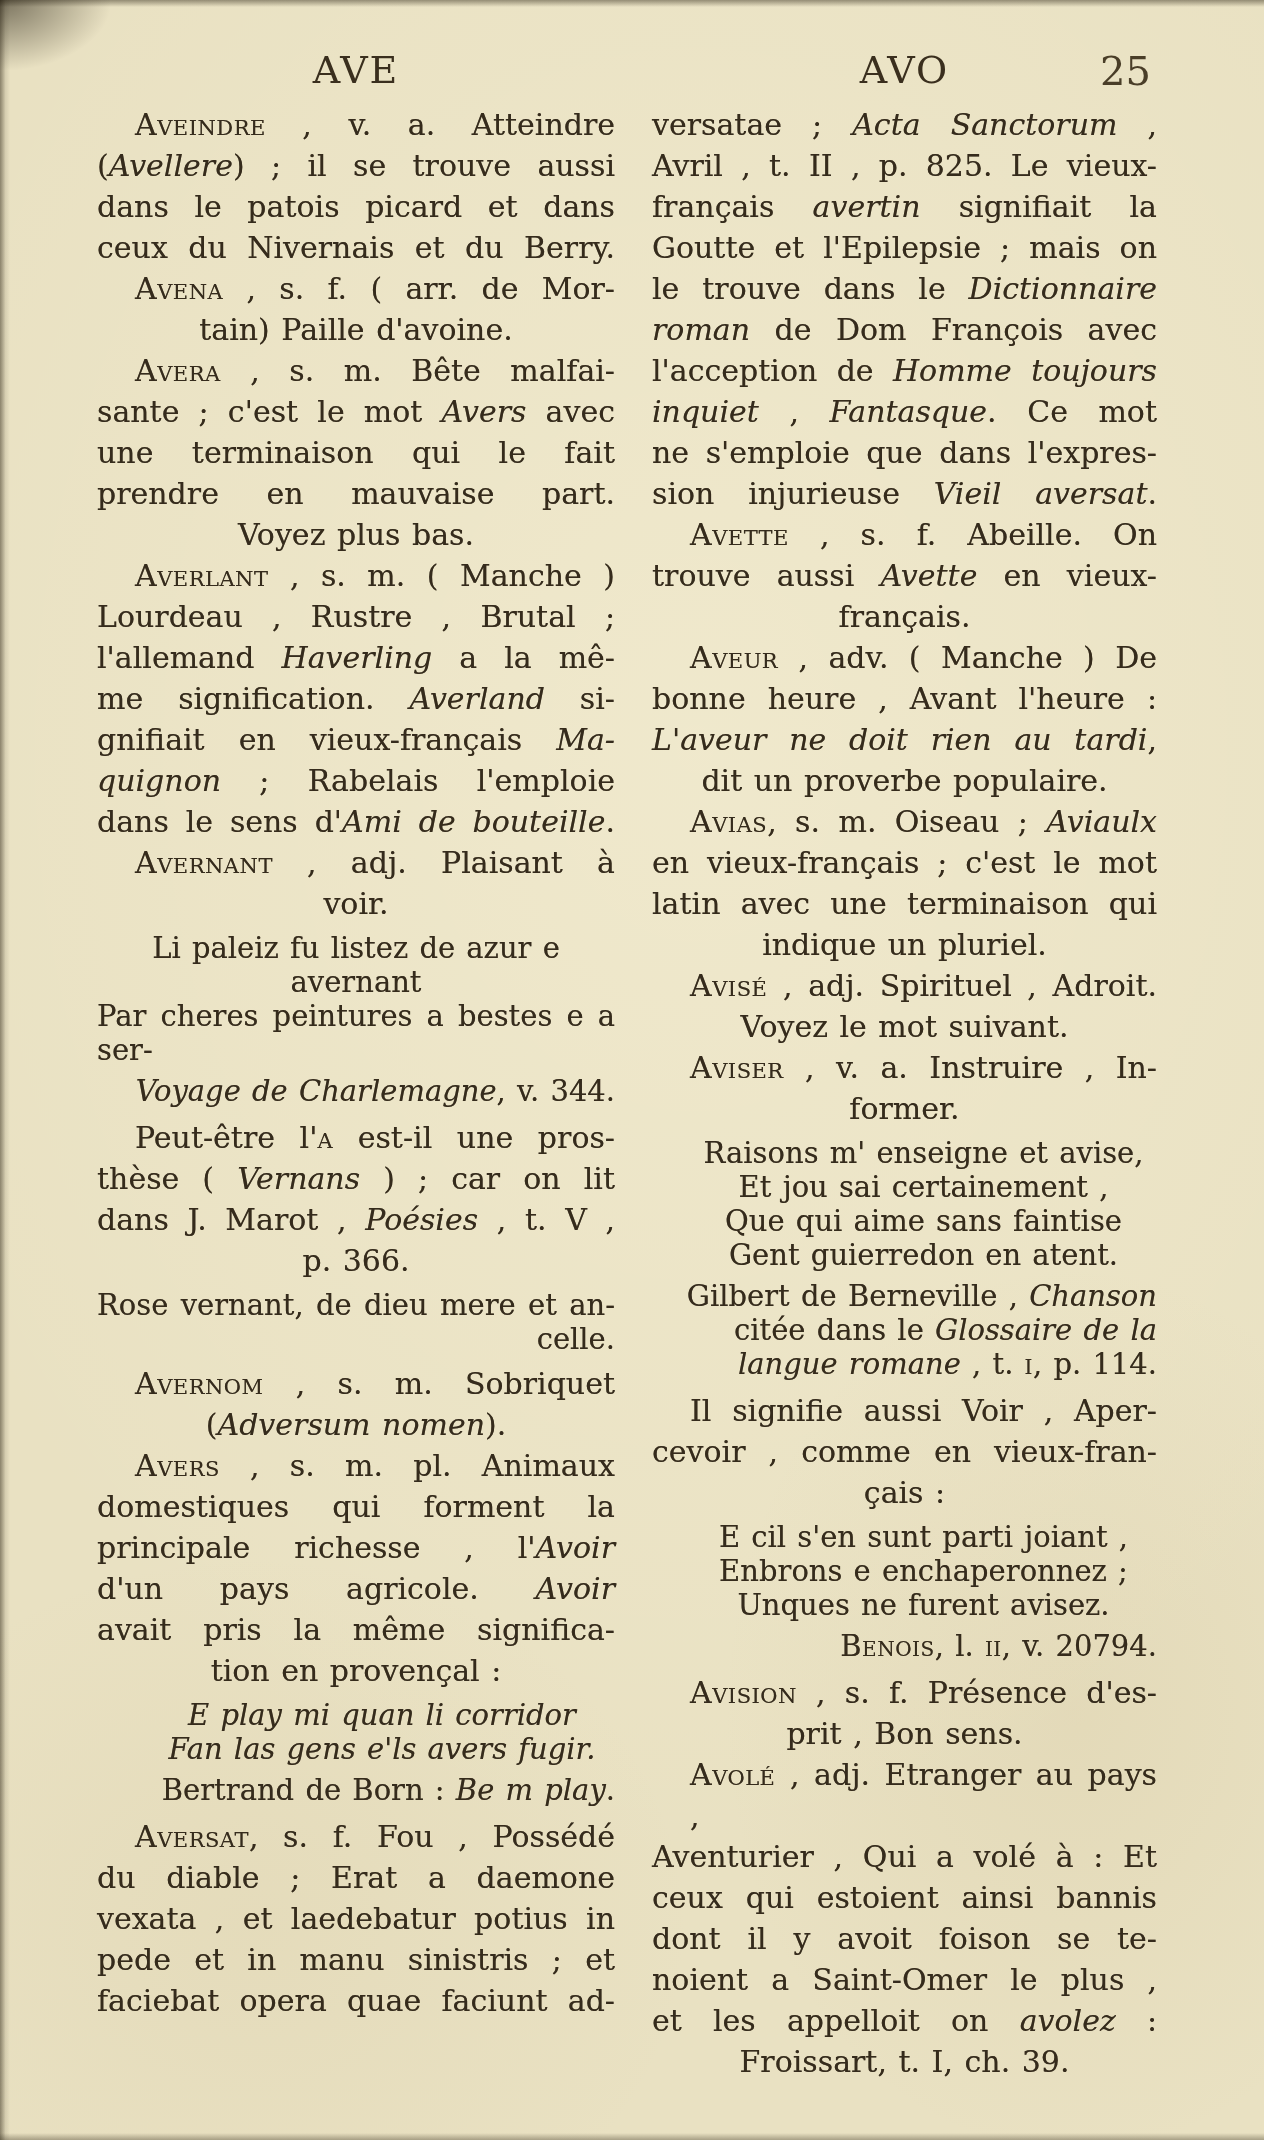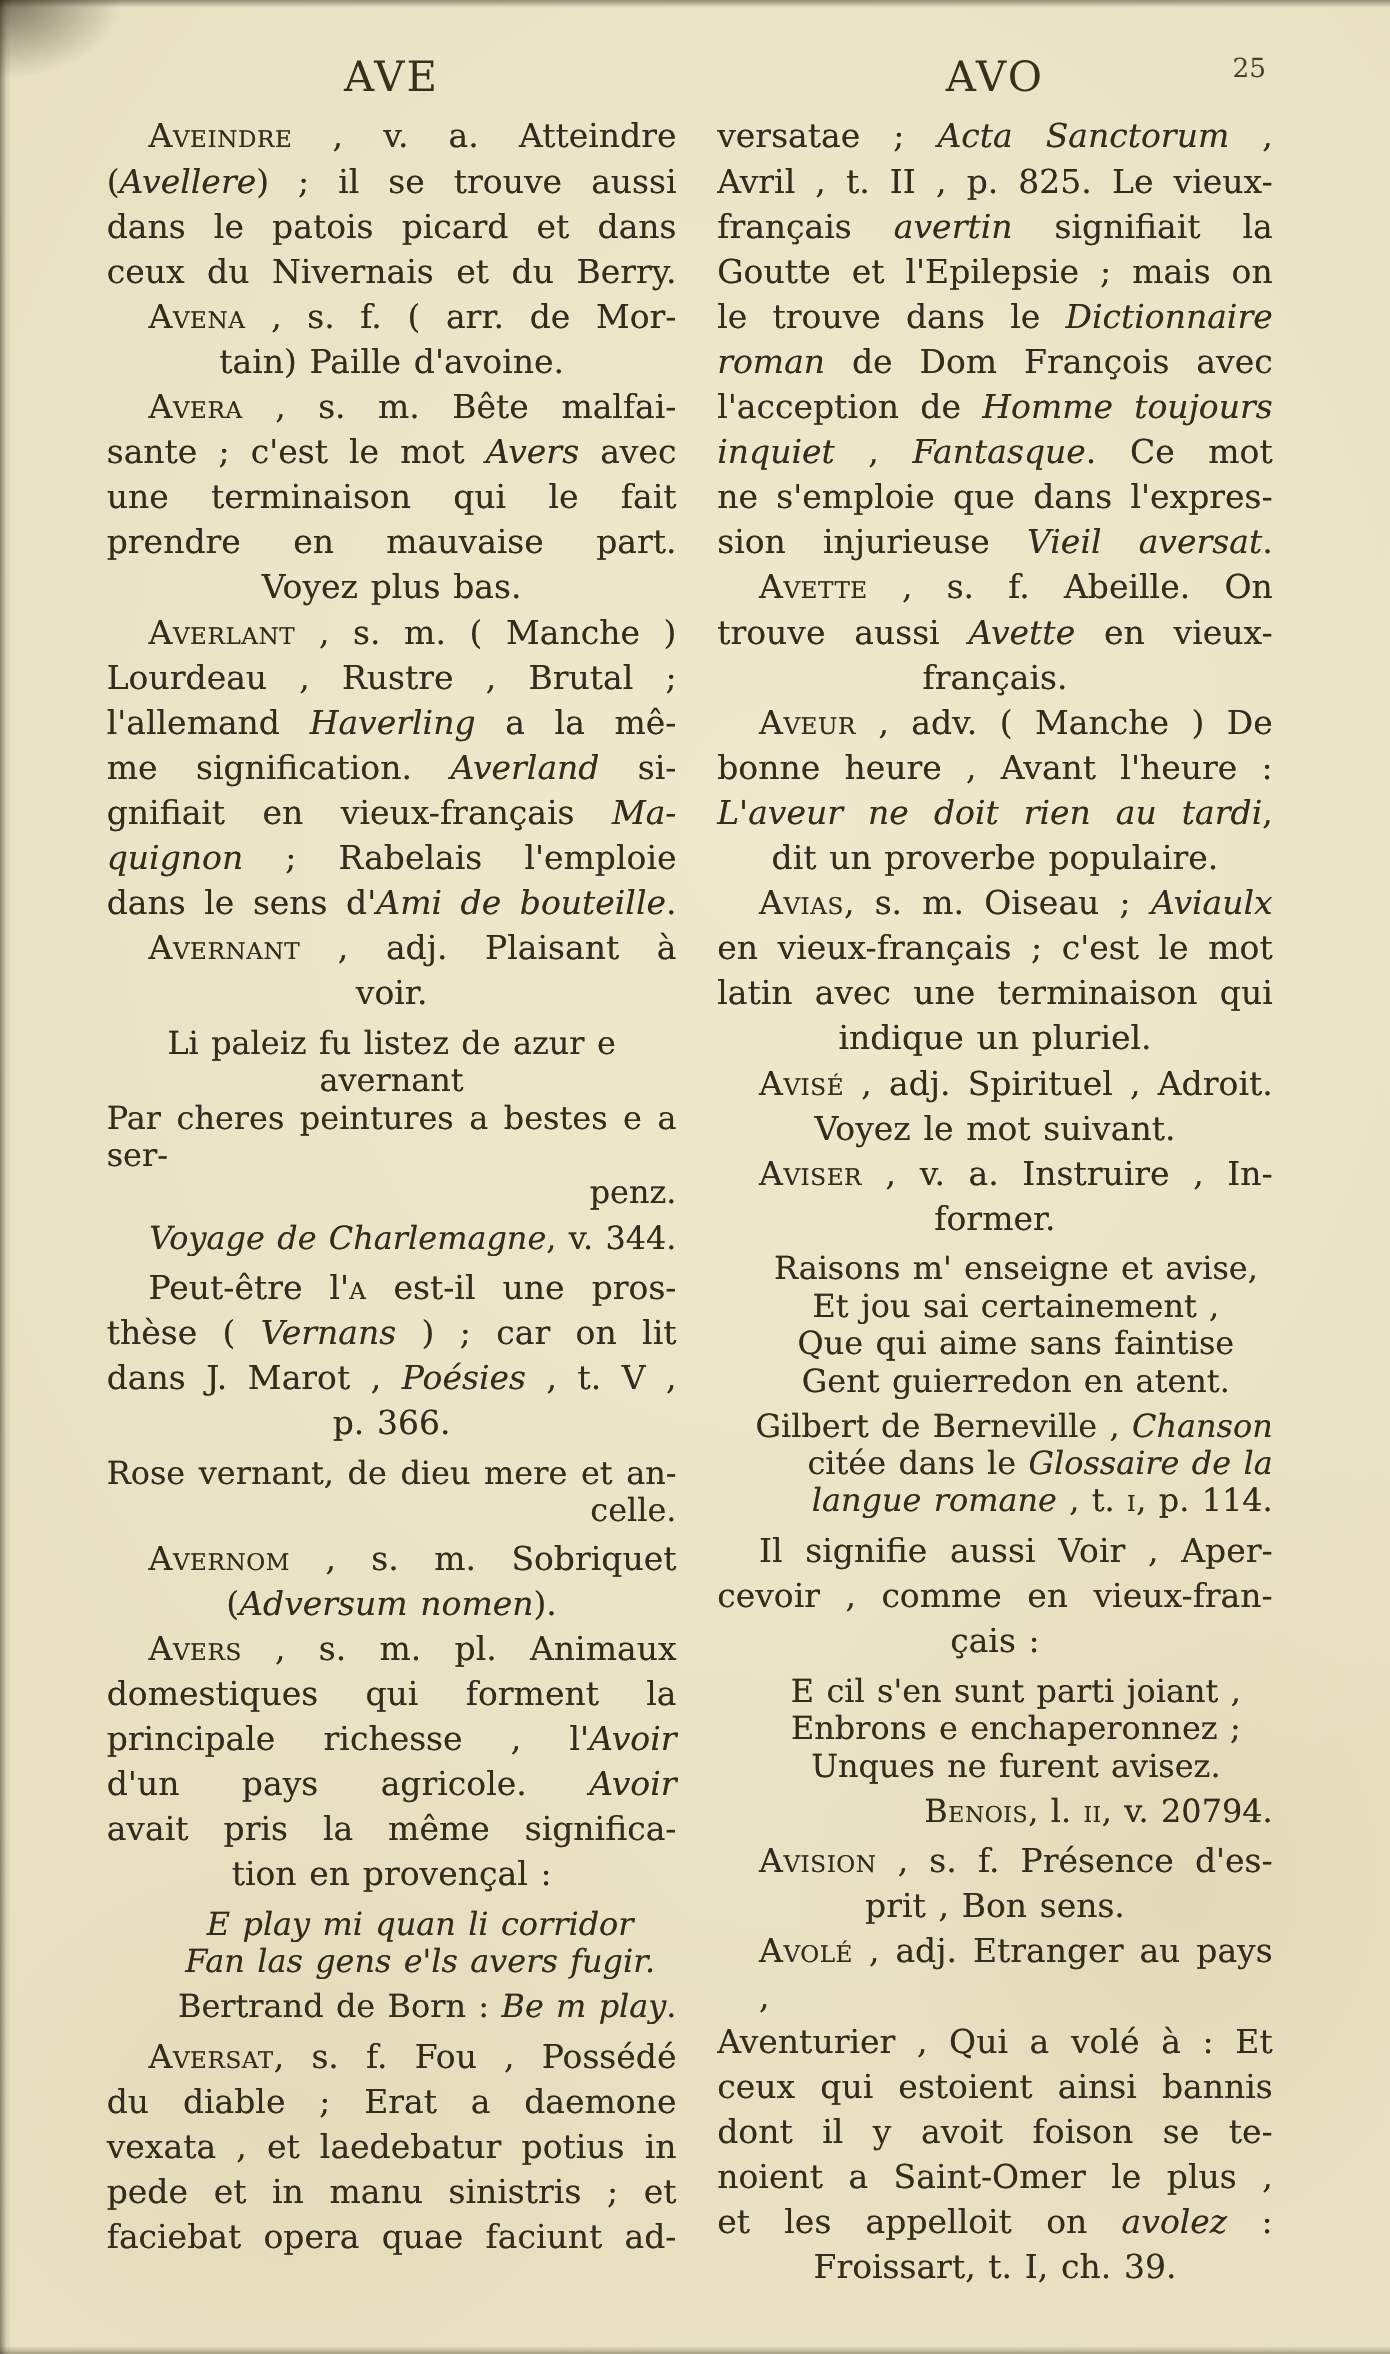--- a/index.html
+++ b/index.html
@@ -30,21 +30,21 @@
 
   .content { position: absolute; left: 97px; top: 48px; width: 1060px; }
 
   .header-row { display: flex; align-items: baseline; }
   .header-cell-left  { width: 518px; text-align: center; }
   .header-gap        { width: 37px; }
   .header-cell-right { width: 505px; text-align: center; position: relative; }
   .running-title { font-size: 38px; letter-spacing: 2px; color: #3a2f1e; }
   .page-number {
     position: absolute; right: 6px; top: 0;
-    font-size: 24px; color: #4a3e28;
+    font-size: 40px; color: #4a3e28;
   }
 
   .cols { display: flex; margin-top: 12px; }
   .col-left  { width: 518px; margin-right: 37px; }
   .col-right { width: 505px; }
 
   .line {
     font-size: 30px; line-height: 41px;
     word-spacing: 2px;
     text-shadow: 0 0 0.5px rgba(53,43,28,0.55);
@@ -105,21 +105,20 @@
             <div class="line j"><span class="i">quignon</span><span> ; Rabelais l'emploie</span></div>
             <div class="line j"><span>dans le sens d'</span><span class="i">Ami de bouteille</span><span>.</span></div>
           </div>
           <div class="block entry">
             <div class="line j ind1"><span class="sc">Avernant</span><span> , adj. Plaisant à</span></div>
             <div class="line l"><span>voir.</span></div>
           </div>
           <div class="block quote">
             <div class="line l"><span>Li paleiz fu listez de azur e avernant</span></div>
             <div class="line j"><span>Par cheres peintures a bestes e a ser-</span></div>
-            <div class="line r"><span>penz.</span></div>
           </div>
           <div class="block citation">
             <div class="line r"><span class="i">Voyage de Charlemagne</span><span>, v. 344.</span></div>
           </div>
           <div class="block paragraph">
             <div class="line j ind1"><span>Peut-être l'</span><span class="sc">a</span><span> est-il une pros-</span></div>
             <div class="line j"><span>thèse ( </span><span class="i">Vernans</span><span> ) ; car on lit</span></div>
             <div class="line j"><span>dans J. Marot , </span><span class="i">Poésies</span><span> , t. V ,</span></div>
             <div class="line l"><span>p. 366.</span></div>
           </div>

